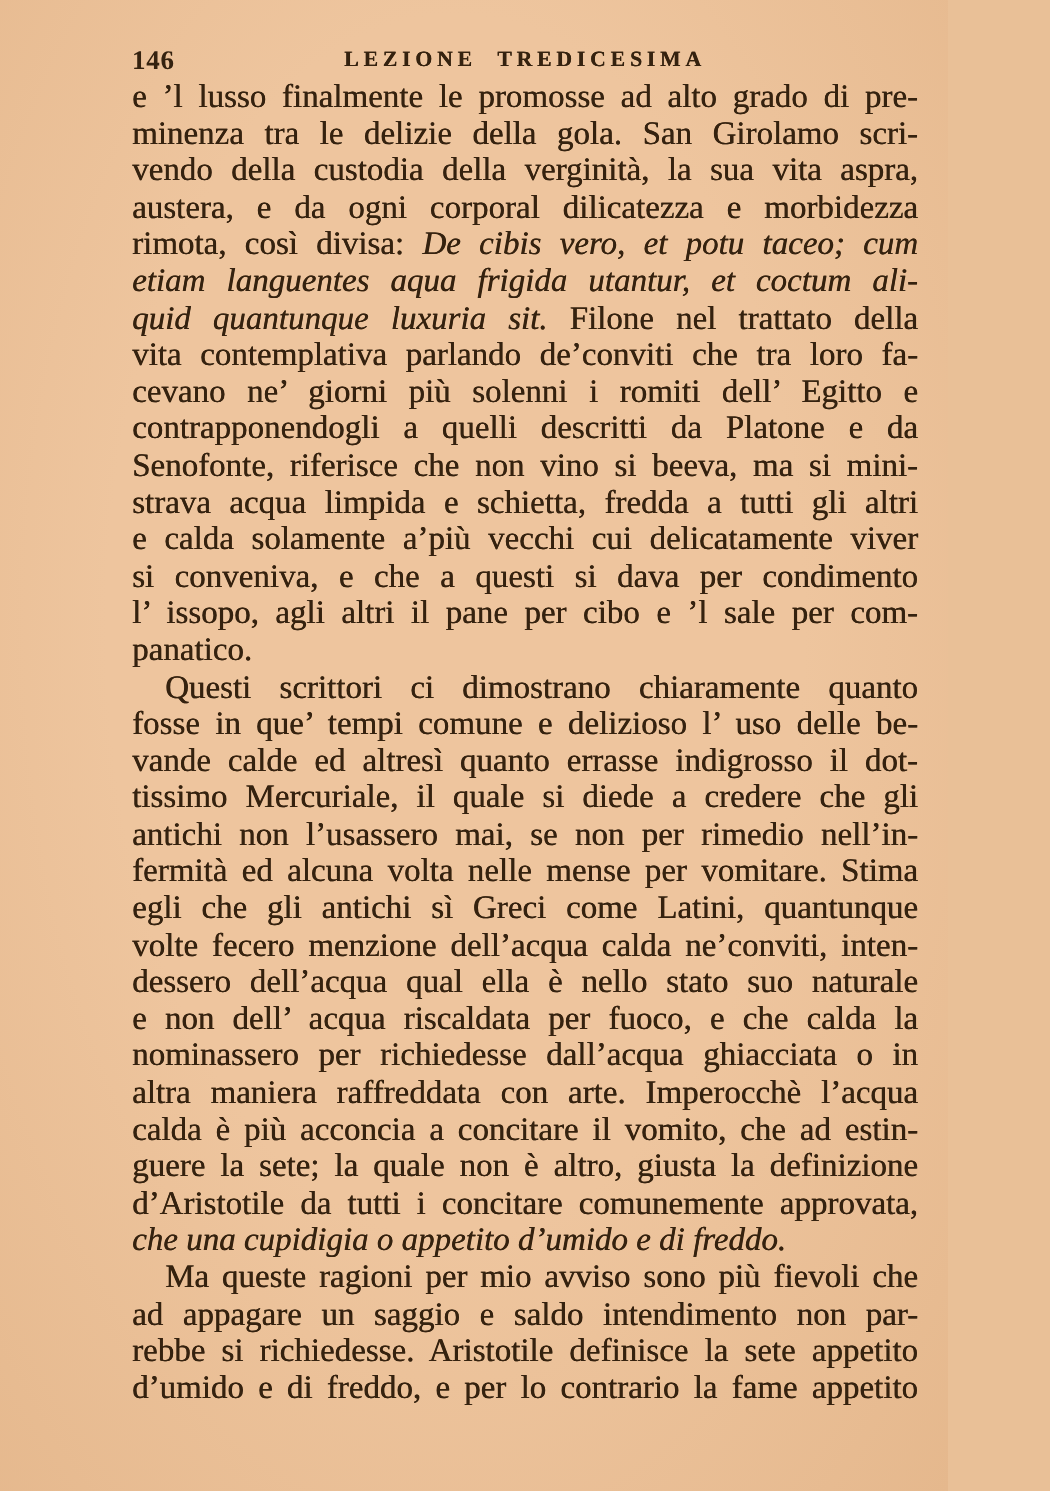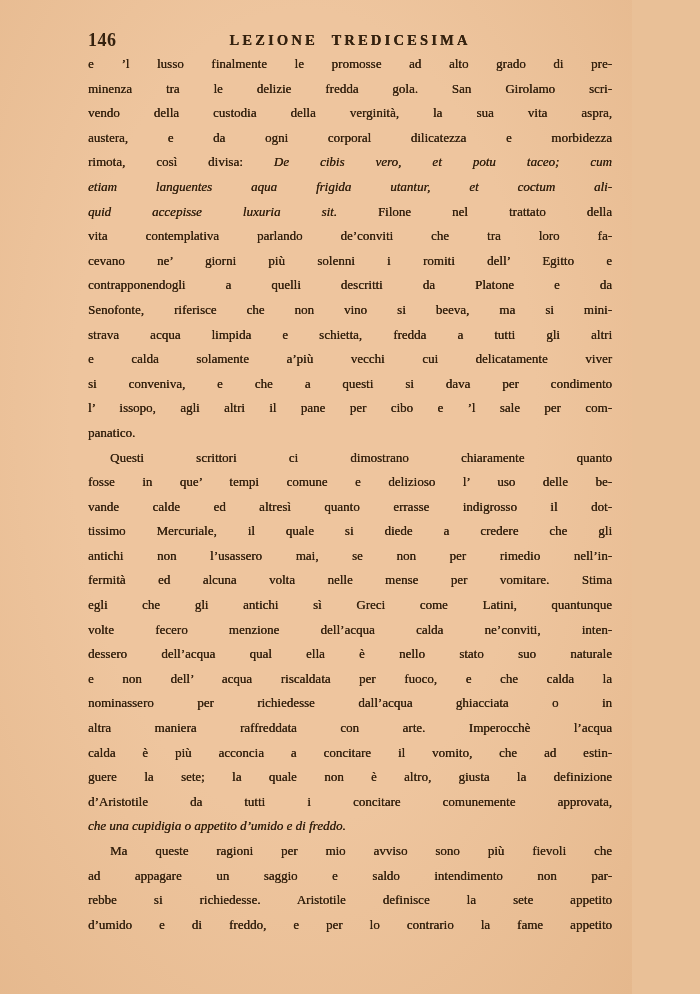--- a/index.html
+++ b/index.html
@@ -45,46 +45,46 @@
     padding-top: 2px;
     text-shadow: 0.2px 0 0 currentColor;
   }
   .text-block {
     position: absolute;
     top: 52px;
     left: 88px;
     width: 524px;
   }
   .line {
-    font-size: 13px;
+    font-size: 22px;
     line-height: 24.6px;
     text-align: justify;
     text-align-last: justify;
     text-shadow: 0.25px 0 0 currentColor;
   }
   .line.end { text-align-last: left; }
   .line.indent { text-indent: 22px; }
   .it { font-style: italic; }
 </style>
 </head>
 <body>
 
 <div class="page">
   <div class="header">
     <span class="pagenum">146</span>
     <span class="running-title">LEZIONE TREDICESIMA</span>
   </div>
   <div class="text-block" id="text-block">
       <div class="line"><span>e ’l lusso finalmente le promosse ad alto grado di pre-</span></div>
-      <div class="line"><span>minenza tra le delizie fredda gola. San Girolamo scri-</span></div>
+      <div class="line"><span>minenza tra le delizie della gola. San Girolamo scri-</span></div>
       <div class="line"><span>vendo della custodia della verginità, la sua vita aspra,</span></div>
       <div class="line"><span>austera, e da ogni corporal dilicatezza e morbidezza</span></div>
       <div class="line"><span>rimota, così divisa: </span><span class="it">De cibis vero, et potu taceo; cum</span></div>
       <div class="line"><span class="it">etiam languentes aqua frigida utantur, et coctum ali-</span></div>
-      <div class="line"><span class="it">quid accepisse luxuria sit.</span><span> Filone nel trattato della</span></div>
+      <div class="line"><span class="it">quid quantunque luxuria sit.</span><span> Filone nel trattato della</span></div>
       <div class="line"><span>vita contemplativa parlando de’conviti che tra loro fa-</span></div>
       <div class="line"><span>cevano ne’ giorni più solenni i romiti dell’ Egitto e</span></div>
       <div class="line"><span>contrapponendogli a quelli descritti da Platone e da</span></div>
       <div class="line"><span>Senofonte, riferisce che non vino si beeva, ma si mini-</span></div>
       <div class="line"><span>strava acqua limpida e schietta, fredda a tutti gli altri</span></div>
       <div class="line"><span>e calda solamente a’più vecchi cui delicatamente viver</span></div>
       <div class="line"><span>si conveniva, e che a questi si dava per condimento</span></div>
       <div class="line"><span>l’ issopo, agli altri il pane per cibo e ’l sale per com-</span></div>
       <div class="line end"><span>panatico.</span></div>
       <div class="line indent"><span>Questi scrittori ci dimostrano chiaramente quanto</span></div>

